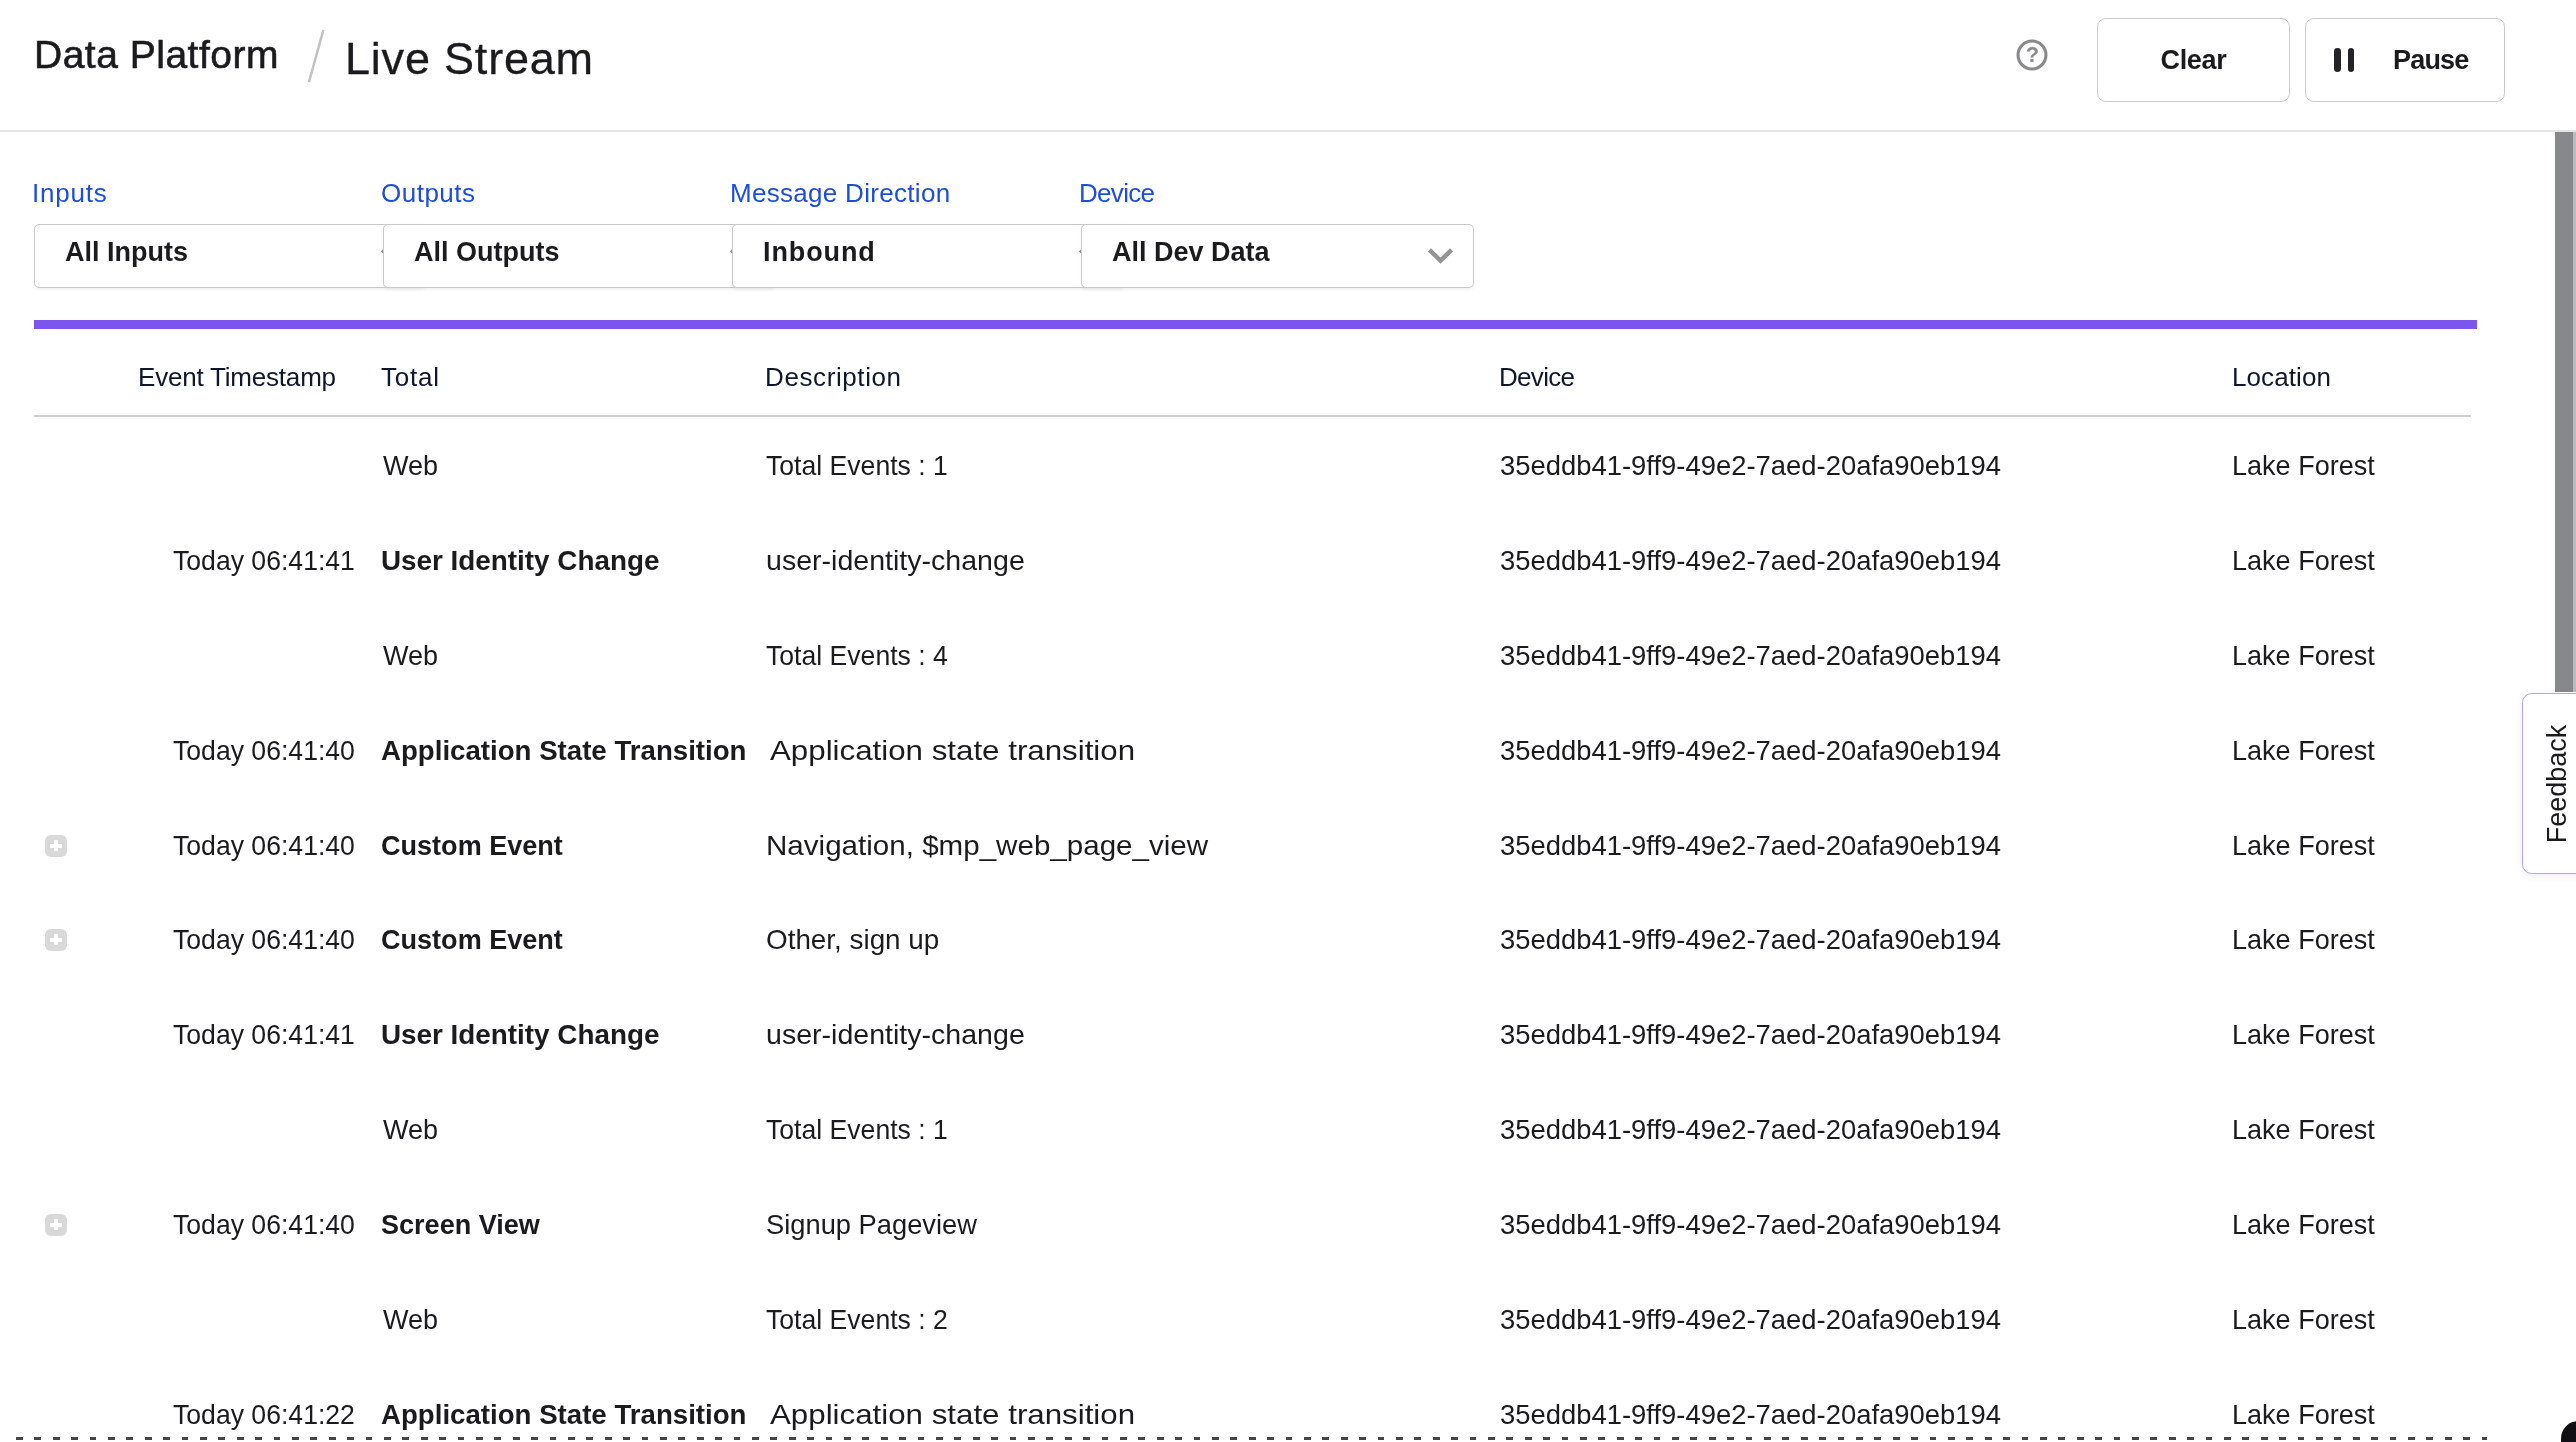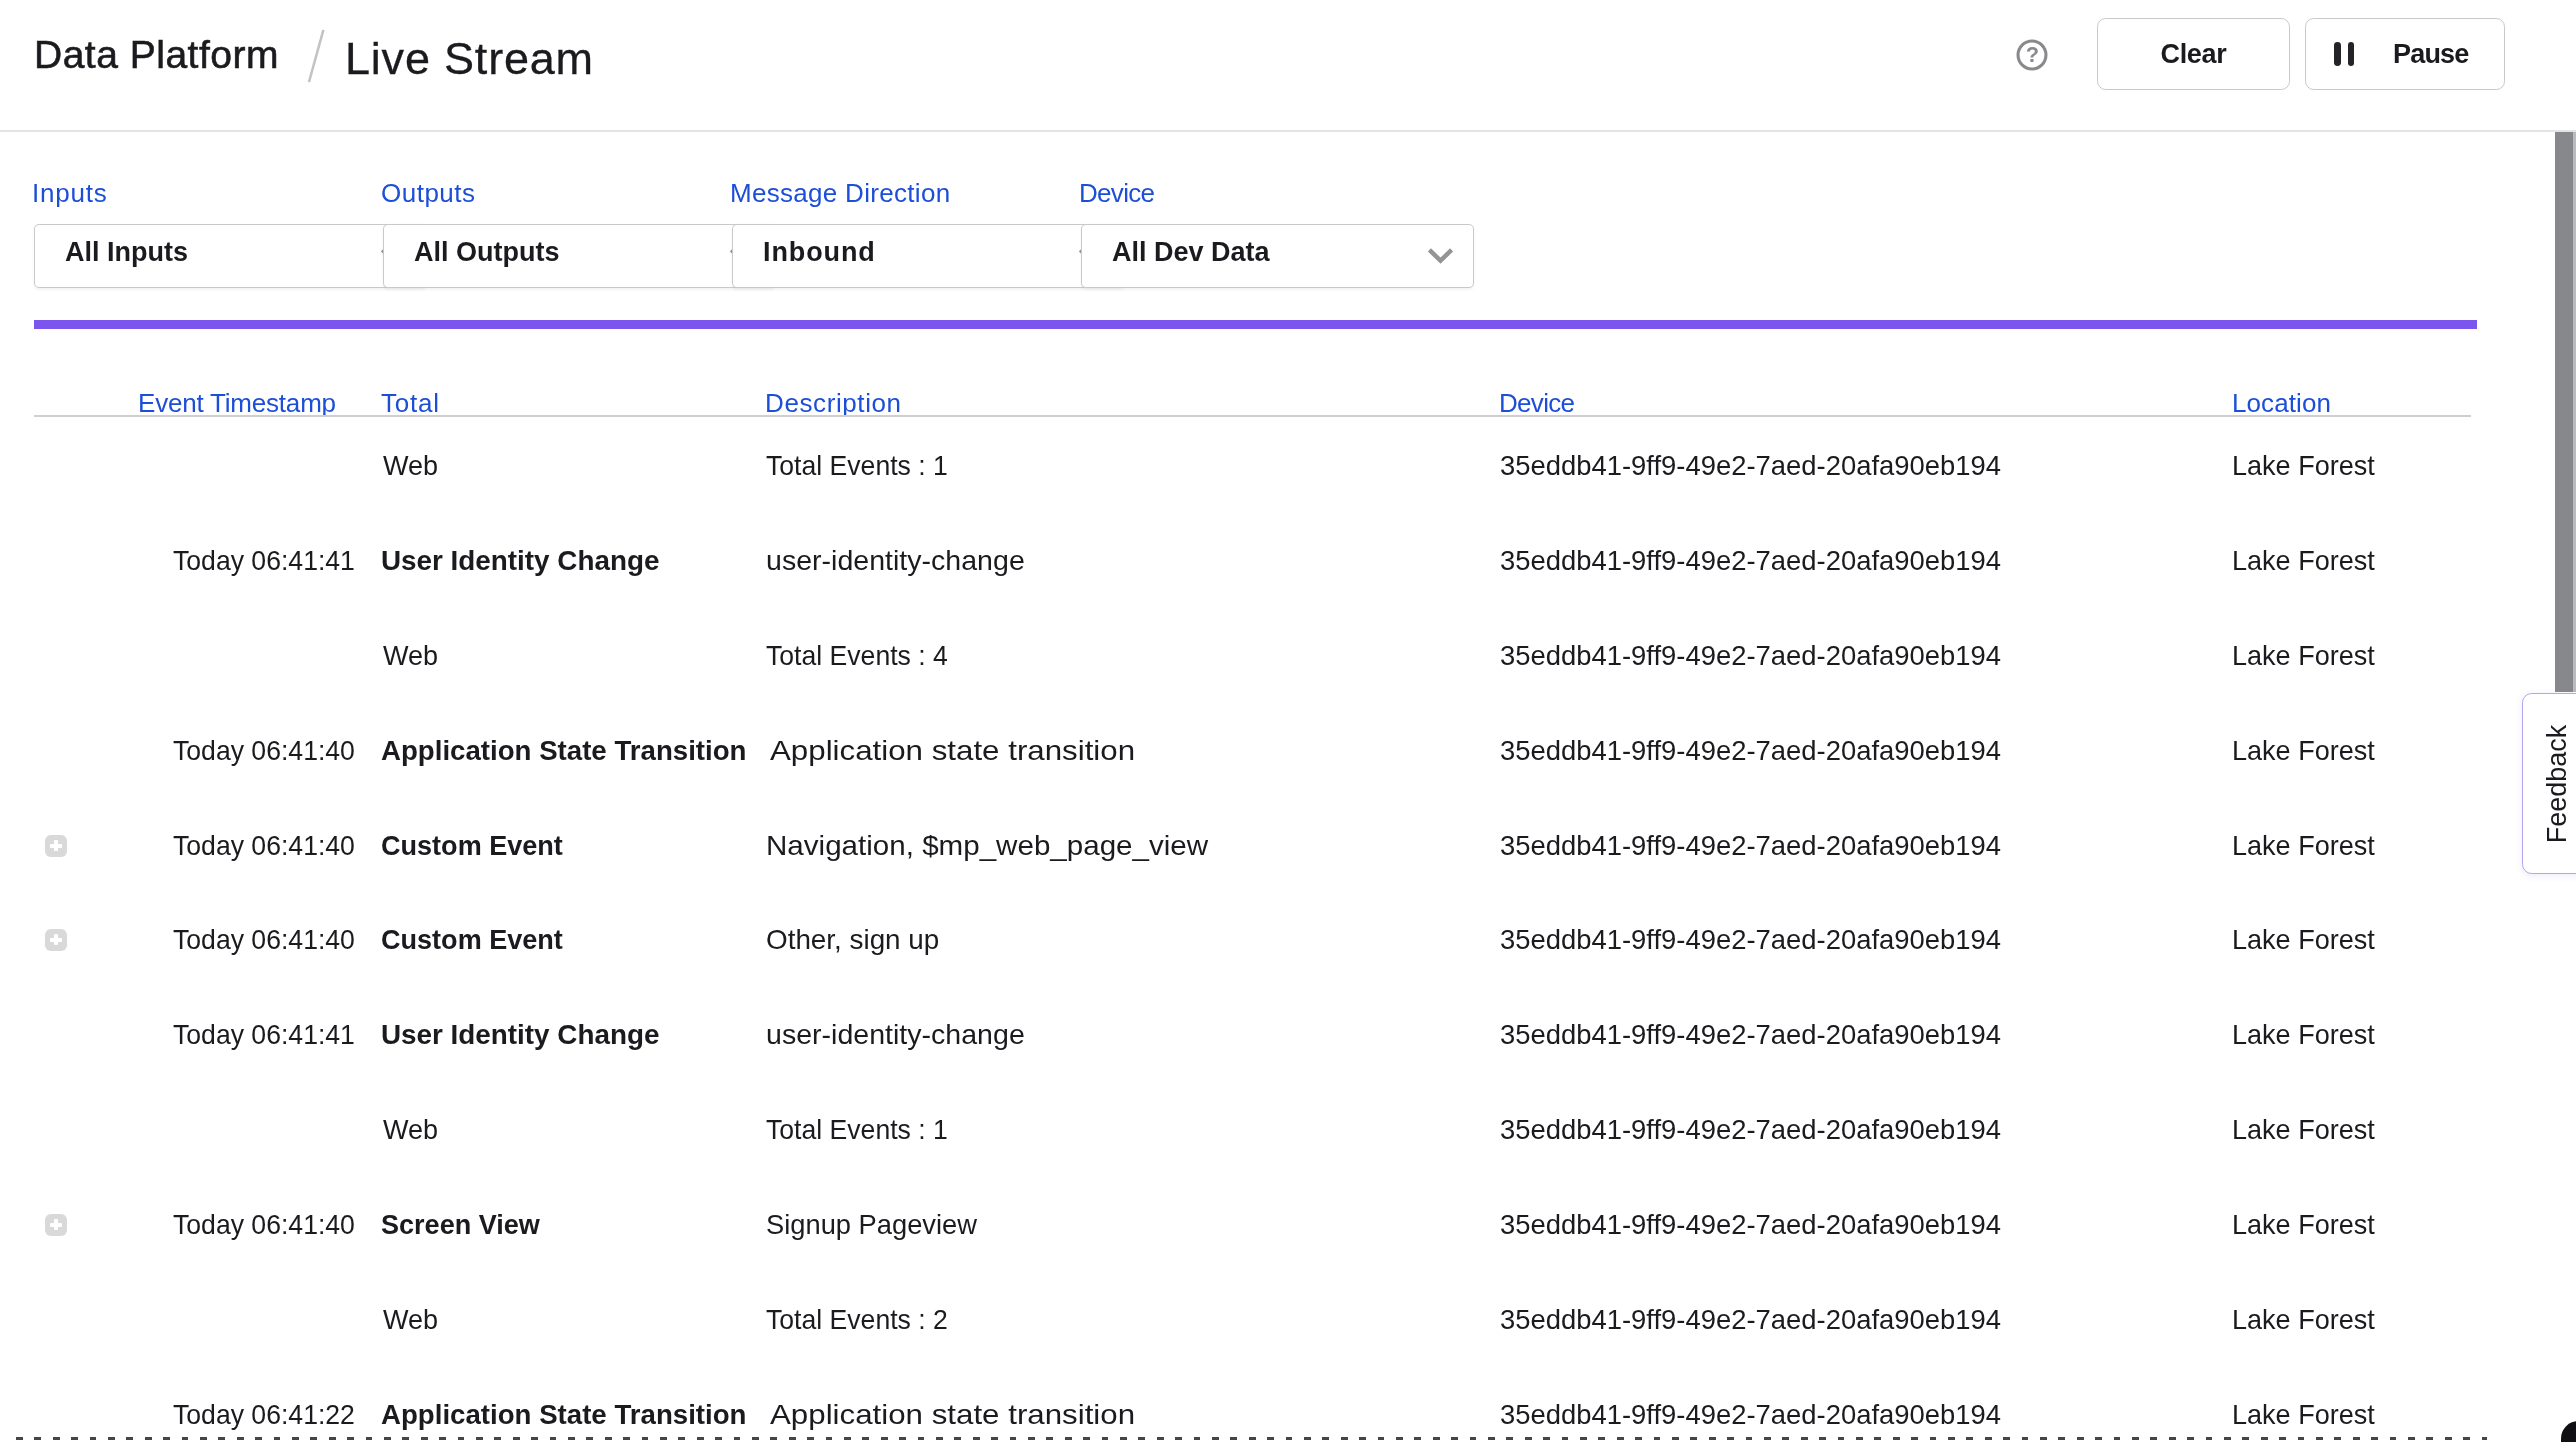--- a/index.html
+++ b/index.html
@@ -4,42 +4,42 @@
 <style>
   * { margin:0; padding:0; box-sizing:border-box; }
   html,body { width:2576px; height:1442px; background:#fff; }
   body { font-family:"Liberation Sans", sans-serif; color:#1b1b1f; position:relative; overflow:hidden; }
 
   
   #t1 { position:absolute; left:34px; top:33px; font-size:39px; font-weight:400; -webkit-text-stroke:0.6px #1b1b1f; letter-spacing:0.5px; white-space:nowrap; }
   #t2 { position:absolute; left:345px; top:33px; font-size:45px; font-weight:400; -webkit-text-stroke:0.3px #1b1b1f; letter-spacing:0.8px; white-space:nowrap; }
   #slash { position:absolute; left:306px; top:28px; width:19.4px; height:56px; }
   #helpicon { position:absolute; left:2016px; top:39px; }
-  .btn { position:absolute; top:17.5px; height:72px; border:1.9px solid #c9c9cc; border-radius:8.7px; background:#fff; }
+  .btn { position:absolute; top:17.5px; height:84px; border:1.9px solid #c9c9cc; border-radius:8.7px; background:#fff; }
   #btnclear { left:2097px; width:193px; }
   #btnclear span { position:absolute; left:0; width:100%; text-align:center; top:50%; transform:translateY(-50%); font-weight:700; font-size:27px; letter-spacing:-0.3px; }
   #btnpause { left:2305px; width:200px; }
   #pauseico { position:absolute; left:28px; top:50%; margin-top:-12px; width:20.4px; height:24px; }
   #pauseico i { position:absolute; top:0; width:6.8px; height:24px; background:#232328; border-radius:3.4px; }
   #pauseico i.b1 { left:0; }
   #pauseico i.b2 { left:13.6px; }
   #btnpause .lbl { position:absolute; left:87px; top:50%; transform:translateY(-50%); font-weight:700; font-size:27px; letter-spacing:-0.8px; }
   #hdrline { position:absolute; left:0; top:130px; width:2576px; height:1.9px; background:#e4e4e6; }
 
   
   .flabel { position:absolute; top:178px; font-size:26px; color:#1d4ed8; letter-spacing:-0.2px; }
   .fbox { position:absolute; top:224px; width:393px; height:64px; border:1.9px solid #c9c9cc; border-radius:4.9px; background:#fff; box-shadow:0 1.9px 2.9px rgba(0,0,0,0.05); }
   .fbox .val { position:absolute; left:30px; top:-3.4px; line-height:60px; font-size:27px; font-weight:700; letter-spacing:0; white-space:nowrap; }
   .fbox svg { position:absolute; right:19.4px; top:22px; }
 
   
   #pbar { position:absolute; left:34px; top:320px; width:2443px; height:8.7px; background:#7b55ee; }
 
   
-  .th { position:absolute; top:388px; font-size:26px; color:#1d4ed8; letter-spacing:-0.2px; transform-origin:0 50%; }
+  .th { position:absolute; top:362px; font-size:26px; color:#0f172a; letter-spacing:-0.2px; transform-origin:0 50%; }
   #thline { position:absolute; left:34px; top:415px; width:2437px; height:1.9px; background:#cfcfd3; }
   .row { position:absolute; left:0; width:2576px; height:95px; }
   .cell { position:absolute; top:50%; transform:translateY(-50%); font-size:28px; letter-spacing:0; white-space:nowrap; }
   .cell b { font-weight:700; }
   .c-nm b { margin-left:-2.4px; display:inline-block; }
   .cell i { font-style:normal; display:inline-block; transform-origin:0 50%; }
   .c-ts  { left:138px;margin-left:35px; }
   .c-nm  { left:383px; }
   .c-ds  { left:766px; }
   .c-dv  { left:1500px; }

